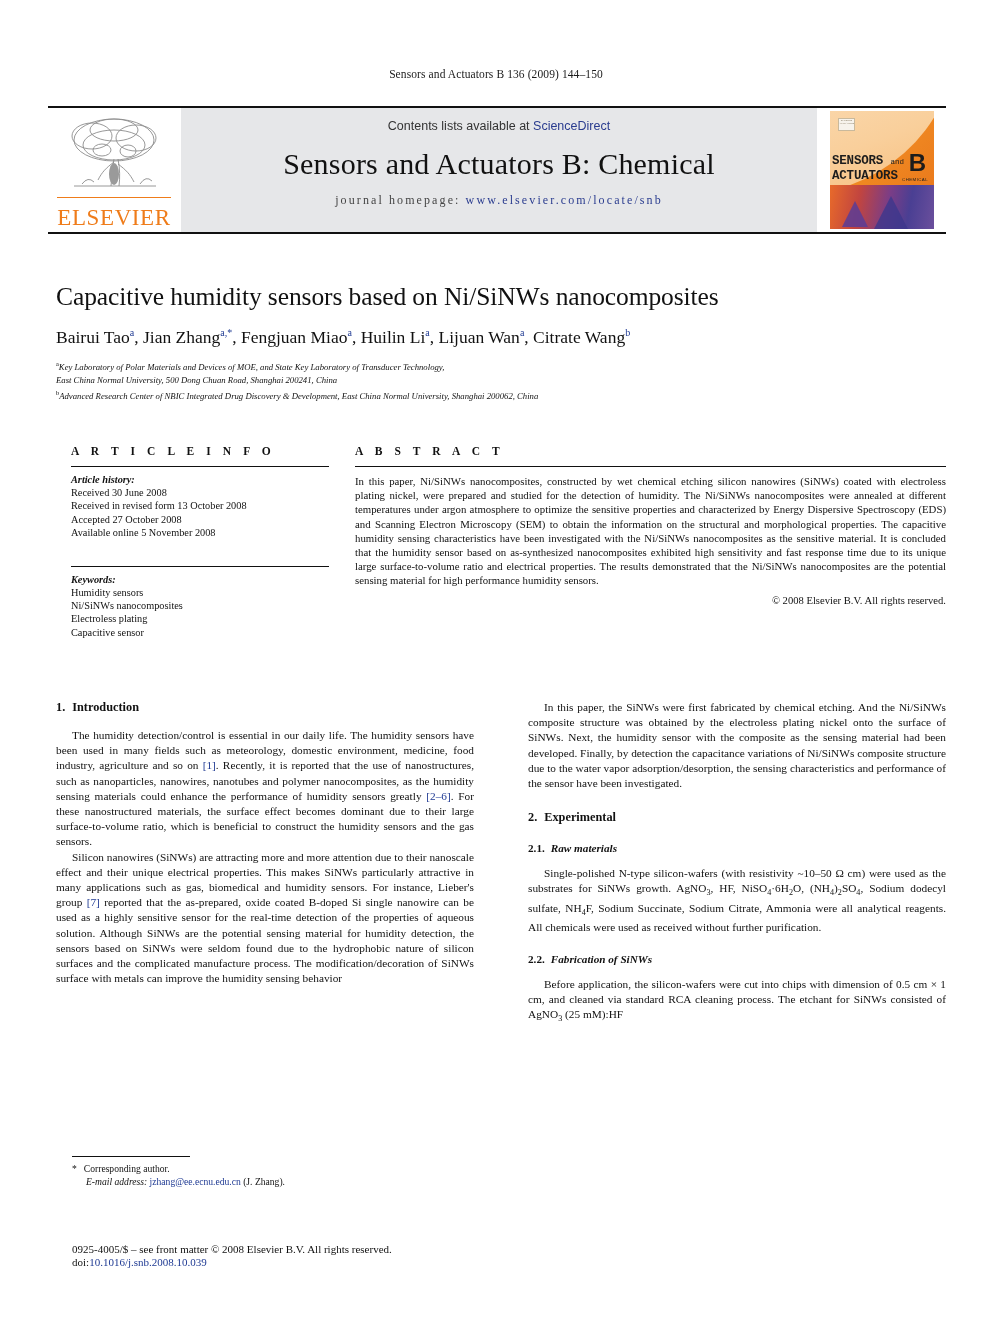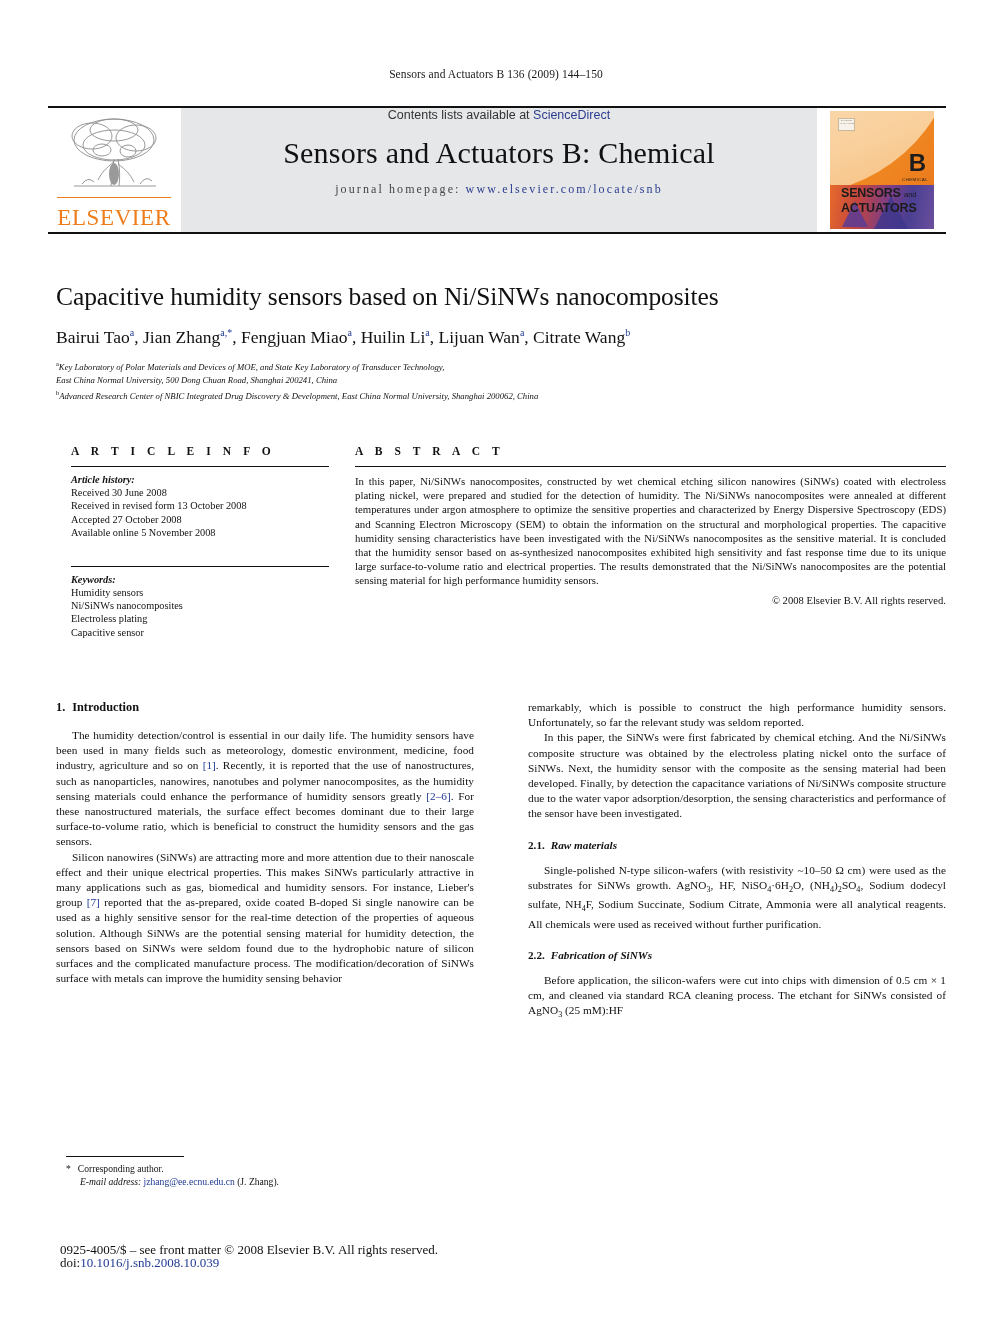--- a/index.html
+++ b/index.html
@@ -71,20 +71,21 @@
   }
   .masthead-center {
     flex: 1 1 auto;
     background: #e6e7e9;
     border-left: 1px solid #fff;
     border-right: 1px solid #fff;
     display: flex;
     flex-direction: column;
     align-items: center;
     justify-content: flex-start;
+    padding-top: 11px;
     box-sizing: border-box;
   }
   .contents-line {
     font-family: "Liberation Sans", sans-serif;
     font-size: 12.5px;
     color: #333;
   }
   .contents-line .sd {
     color: #2a3c8f;
   }
@@ -162,29 +163,28 @@
     font-size: 2.6px;
     line-height: 2.9px;
     color: #6b5a3e;
     text-align: center;
     overflow: hidden;
     padding-top: 1px;
     box-sizing: border-box;
   }
   .cover-txt {
     position: absolute;
-    left: 11px;
+    left: 2px;
     top: 44px;
-    font-family: Liberation Sans, sans-serif;
+    font-family: Liberation Mono, monospace;
     font-weight: bold;
     color: #1c1c1c;
     font-size: 12.5px;
     line-height: 13.5px;
     letter-spacing: -0.2px;
-    margin-top: 32px;
   }
   .cover-txt .and {
     font-weight: normal;
     font-size: 7.5px;
     letter-spacing: 0;
   }
   .cover-bigB {
     position: absolute;
     right: 8px;
     top: 42px;
@@ -327,45 +327,45 @@
     margin: 0;
     text-indent: 16px;
     color: #111;
   }
   p.para + p.para { margin-top: 0; }
   .ref { color: #1f3a93; }
 
   
   .footnote {
     position: absolute;
-    left: 66px;
+    left: 72px;
     top: 1156px;
     width: 418px;
   }
   .fn-rule {
     border-top: 0.9px solid #111;
     width: 118px;
     margin-bottom: 6px;
   }
   .fn-line {
     font-size: 9.6px;
     line-height: 12.6px;
     color: #111;
   }
   .fn-line .star { margin-right: 7px; }
   .fn-line i { font-style: italic; }
   .mail { color: #1f3a93; }
 
   
   .page-footer {
     position: absolute;
-    left: 60px;
+    left: 72px;
     top: 1243px;
     width: 500px;
-    font-size: 13px;
+    font-size: 11px;
     line-height: 13.4px;
     color: #111;
   }
   .doi { color: #1f3a93; }
   sub { font-size: 0.72em; }
 </style>
 </head>
 <body>
 
 <div class="page">
@@ -471,23 +471,25 @@
   <div class="body-cols">
     <div class="bcol left">
       <h2 class="num-head">
         <span class="n">1.</span><span>Introduction</span>
       </h2>
       <p class="para"><span>The humidity detection/control is essential in our daily life. The humidity sensors have been used in many fields such as meteorology, domestic environment, medicine, food industry, agriculture and so on </span><span class="ref">[1]</span><span>. Recently, it is reported that the use of nanostructures, such as nanoparticles, nanowires, nanotubes and polymer nanocomposites, as the humidity sensing materials could enhance the performance of humidity sensors greatly </span><span class="ref">[2–6]</span><span>. For these nanostructured materials, the surface effect becomes dominant due to their large surface-to-volume ratio, which is beneficial to construct the humidity sensors and the gas sensors.</span></p>
       <p class="para"><span>Silicon nanowires (SiNWs) are attracting more and more attention due to their nanoscale effect and their unique electrical properties. This makes SiNWs particularly attractive in many applications such as gas, biomedical and humidity sensors. For instance, Lieber's group </span><span class="ref">[7]</span><span> reported that the as-prepared, oxide coated B-doped Si single nanowire can be used as a highly sensitive sensor for the real-time detection of the properties of aqueous solution. Although SiNWs are the potential sensing material for humidity detection, the sensors based on SiNWs were seldom found due to the hydrophobic nature of silicon surfaces and the complicated manufacture process. The modification/decoration of SiNWs surface with metals can improve the humidity sensing behavior</span></p>
     </div>
 
     <div class="bcol right">
-      <p class="para" style="text-indent:0;">remarkably, which is possible to construct the high performance humidity sensors. Unfortunately, so far the relevant study was seldom reported.</p>
       <p class="para">In this paper, the SiNWs were first fabricated by chemical etching. And the Ni/SiNWs composite structure was obtained by the electroless plating nickel onto the surface of SiNWs. Next, the humidity sensor with the composite as the sensing material had been developed. Finally, by detection the capacitance variations of Ni/SiNWs composite structure due to the water vapor adsorption/desorption, the sensing characteristics and performance of the sensor have been investigated.</p>
 
+      <h2 class="num-head" style="margin-top:19px;">
+        <span class="n">2.</span><span>Experimental</span>
+      </h2>
       <h3 class="sub-head">
         <span class="n">2.1.</span><span>Raw materials</span>
       </h3>
       <p class="para"><span>Single-polished N-type silicon-wafers (with resistivity ~10–50 Ω cm) were used as the substrates for SiNWs growth. AgNO</span><sub>3</sub><span>, HF, NiSO</span><sub>4</sub><span>·6H</span><sub>2</sub><span>O, (NH</span><sub>4</sub><span>)</span><sub>2</sub><span>SO</span><sub>4</sub><span>, Sodium dodecyl sulfate, NH</span><sub>4</sub><span>F, Sodium Succinate, Sodium Citrate, Ammonia were all analytical reagents. All chemicals were used as received without further purification.</span></p>
 
       <h3 class="sub-head">
         <span class="n">2.2.</span><span>Fabrication of SiNWs</span>
       </h3>
       <p class="para"><span>Before application, the silicon-wafers were cut into chips with dimension of 0.5 cm × 1 cm, and cleaned via standard RCA cleaning process. The etchant for SiNWs consisted of AgNO</span><sub>3</sub><span> (25 mM):HF</span></p>
     </div>

